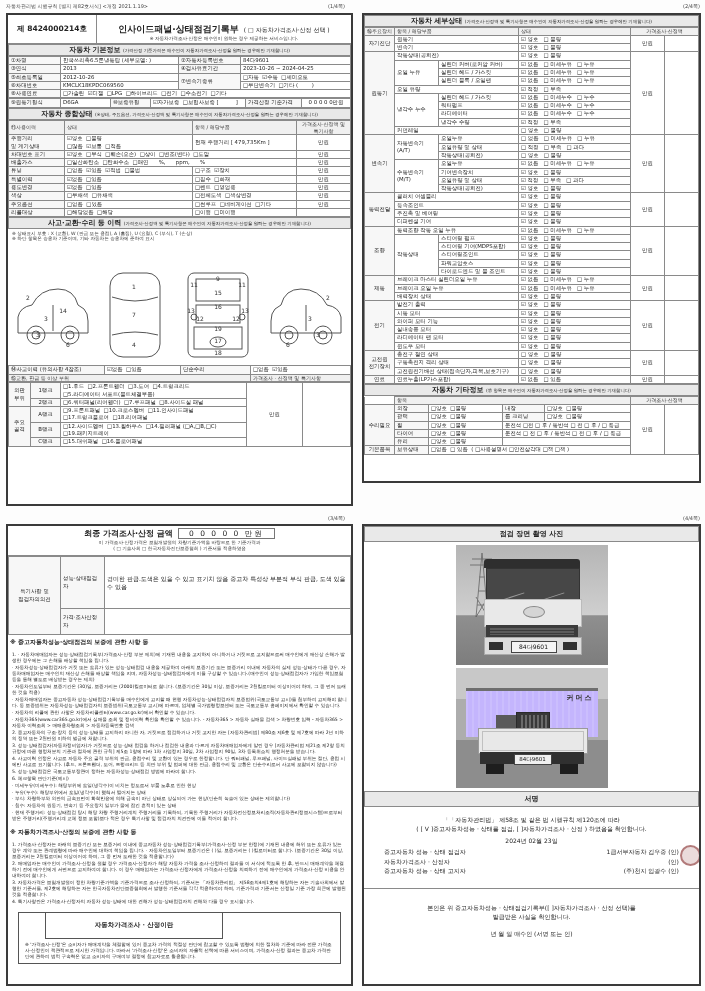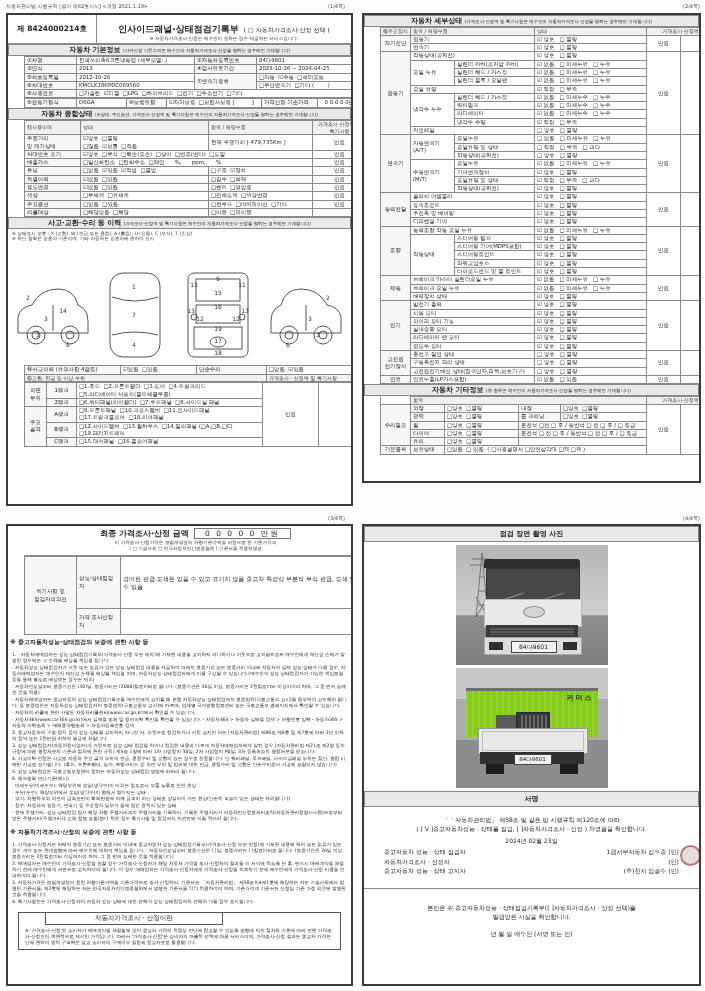--- a/index.html
+++ b/index.html
@@ -4,21 +4,21 @@
 <style>
   html,body{margin:0;padding:0;}
   body{width:705px;height:991px;position:relative;background:#fdfdfd;
        font-family:"DejaVu Sans","Liberation Sans",sans-serif;color:#222;}
   .meta-note{position:absolute;font-size:5px;color:#444;}
   .page{position:absolute;border:2px solid #3a3a3a;background:#fff;box-sizing:border-box;overflow:hidden;}
   #p1{left:6px;top:13px;width:347px;height:493px;}
   #p2{left:362px;top:13px;width:339px;height:470px;}
   #p3{left:6px;top:524px;width:347px;height:462px;}
   #p4{left:362px;top:524px;width:339px;height:462px;}
-  table{border-collapse:collapse;width:100%;table-layout:fixed;margin-left:16px;}
+  table{border-collapse:collapse;width:100%;table-layout:fixed;}
   td,th{border:1px solid #8a8a8a;padding:0 2px;font-size:5.4px;line-height:1.35;
         vertical-align:middle;overflow:hidden;word-break:break-all;}
   .sec-h{background:#e9e9e9;font-weight:bold;text-align:center;font-size:7px;border:1px solid #8a8a8a;}
   .sec-h small{font-weight:normal;font-size:4.4px;}
   .colh{background:#f0f0f0;font-size:5px;color:#333;}
   .lab{background:#f7f7f7;}
   .ws{white-space:pre-wrap;}
   .c{text-align:center;}
   .price{text-align:center;color:#333;}
   .tiny{font-size:4.6px;color:#333;}
@@ -28,21 +28,21 @@
   .title-mid{flex:1;text-align:center;padding:2px 0;}
   .title-main{font-weight:bold;font-size:9px;}
   .title-opt{font-size:6px;}
   .notes-wrap{padding:2px 4px;}
   .note-line{font-size:4.6px;line-height:1.3;color:#222;margin:1px 0;}
   .note-h{font-weight:bold;font-size:6px;margin:3px 0 2px 2px;}
   .notice-title{background:#ececec;text-align:center;font-size:6.5px;font-weight:bold;
                 border-top:1px solid #8a8a8a;border-bottom:1px solid #8a8a8a;padding:1px 0;}
   .box-def{border:1px solid #555;margin:4px 10px 4px 10px;}
   .box-def-title{border:1px solid #555;width:55%;margin:-1px 0 0 8%;background:#fff;
-                 text-align:center;font-weight:normal;font-size:6.5px;padding:1px 0;}
+                 text-align:center;font-weight:bold;font-size:6.5px;padding:8px 0;}
   .photo{width:152px;height:120px;margin:3px auto;position:relative;overflow:hidden;background:#c2c2c2;}
   .sign-line{font-size:6px;text-align:center;line-height:1.5;}
   .signers{width:88%;margin:2px auto;font-size:6px;}
   .signer-row{display:flex;justify-content:space-between;line-height:1.6;position:relative;}
   .stamp{position:absolute;right:-22px;top:-2px;width:17px;height:17px;border-radius:50%;
          border:2px solid rgba(160,90,90,.75);background:rgba(170,110,110,.25);}
   svg text{font-family:"DejaVu Sans",sans-serif;}
 </style>
 </head>
 <body>
@@ -702,21 +702,21 @@
         <div style="position:absolute;left:4px;top:4px;width:14px;height:8px;background:#2f2f2f;"></div>
         <div style="position:absolute;right:4px;top:4px;width:14px;height:8px;background:#2f2f2f;"></div>
         <div style="position:absolute;left:26px;top:3px;width:44px;height:10px;background:#f4f4f4;border:1px solid #444;
                     font-size:6px;text-align:center;line-height:10px;color:#111;">84다9601</div>
       </div>
     </div>
   </div>
 
   <div class="photo">
     <div style="position:absolute;inset:0;background:linear-gradient(#c8c8c8 0 26%,#adadad 26% 60%,#8d8d8d 60%);"></div>
-    <div style="position:absolute;left:10px;top:20px;width:132px;height:46px;background:#84cc16;border-top:3px solid #6e6e6e;">
+    <div style="position:absolute;left:10px;top:20px;width:132px;height:46px;background:#c4b5fd;border-top:3px solid #6e6e6e;">
       <div style="position:absolute;inset:0;background:repeating-linear-gradient(90deg,rgba(255,255,255,.12) 0 2px,transparent 2px 6px);"></div>
       <div style="position:absolute;left:30px;top:24px;width:26px;height:20px;background:#5a5a5a;"></div>
       <div style="position:absolute;right:4px;top:2px;font-size:7px;font-weight:bold;color:#333;letter-spacing:2px;">커머스</div>
     </div>
     <div style="position:absolute;left:22px;top:44px;width:108px;height:62px;">
       <div style="position:absolute;left:38px;top:0px;width:32px;height:18px;background:#383838;border:1px solid #2a2a2a;">
         <div style="position:absolute;inset:2px;background:repeating-linear-gradient(90deg,#383838 0 2px,#6a6a6a 2px 4px);"></div>
       </div>
       <div style="position:absolute;left:0;top:16px;width:108px;height:24px;background:#e8e8e8;border:1px solid #9a9a9a;">
         <div style="position:absolute;inset:2px 3px;border:1px solid #c0c0c0;"></div>

